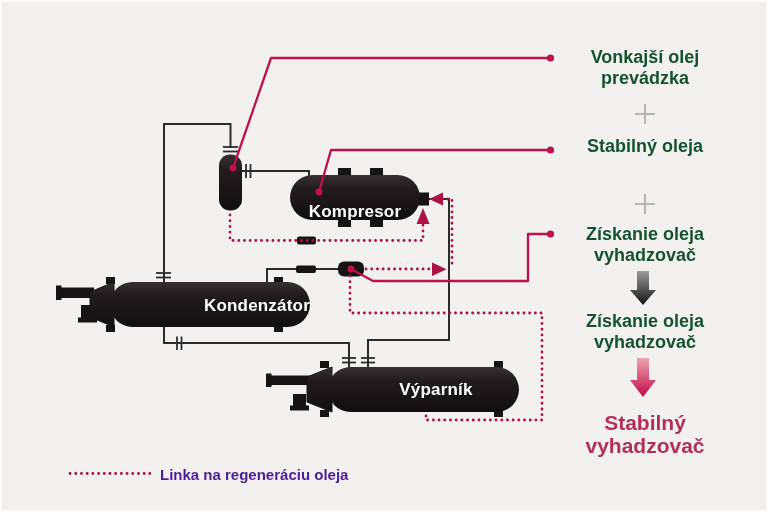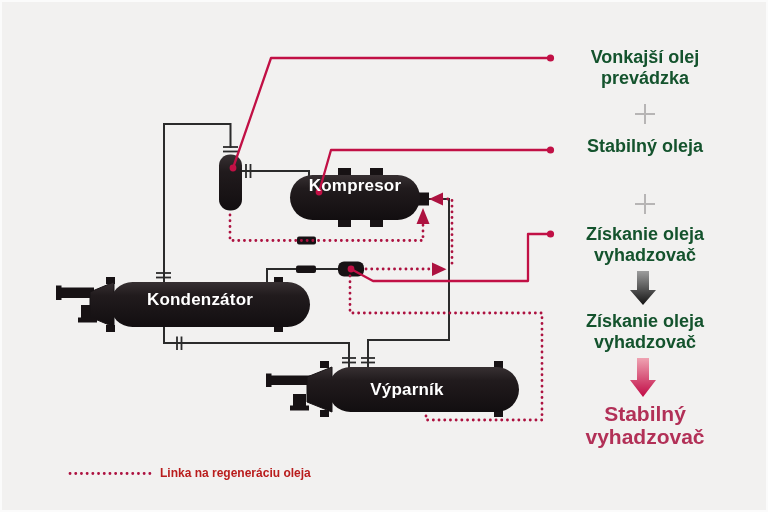--- a/index.html
+++ b/index.html
@@ -20,21 +20,21 @@
   .anno.result{color:#b23057;font-size:21px;line-height:22.5px;font-weight:700;}
   .plus-wrap{position:absolute;left:561px;width:164px;display:flex;justify-content:center;}
   .plus-icon{position:relative;width:20px;height:20px;}
   .plus-icon::before,.plus-icon::after{
     content:"";position:absolute;background:#b7b5b5;
   }
   .plus-icon::before{left:0;top:9px;width:20px;height:2.4px;}
   .plus-icon::after{left:9px;top:0;width:2.4px;height:20px;}
   .legend-label{
     position:absolute;left:158px;top:464px;
-    color:#b91c1c;font-size:12px;font-weight:600;
+    color:#4c1d95;font-size:15px;font-weight:600;
   }
 </style>
 </head>
 <body>
 
 <div class="canvas">
 
   <svg class="diagram-svg" width="768" height="512" viewBox="0 0 768 512">
     <defs>
       <linearGradient id="gTank" x1="0" y1="0" x2="0" y2="1">
@@ -151,23 +151,23 @@
     </g>
 
     <g fill="url(#gDark)">
       <path d="M635,269 h12 v19 h7 l-13,15 -13,-15 h7 z"></path>
     </g>
     <g fill="url(#gRed)">
       <path d="M635,356 h12 v22 h7 l-13,17 -13,-17 h7 z"></path>
     </g>
   </svg>
 
-  <div class="tank-label" style="left:288px;top:174px;width:130px;">Kompresor</div>
-  <div class="tank-label" style="left:88px;top:288px;width:220px;">Kondenzátor</div>
-  <div class="tank-label" style="left:289px;top:378px;width:232px;">Výparník</div>
+  <div class="tank-label" style="left:288px;top:200px;width:130px;">Kompresor</div>
+  <div class="tank-label" style="left:88px;top:294px;width:220px;text-align:right;">Kondenzátor</div>
+  <div class="tank-label" style="left:318px;top:378px;width:232px;">Výparník</div>
 
   <div class="anno" style="top:45px;">
     <div>Vonkajší olej</div>
     <div>prevádzka</div>
   </div>
 
   <div class="plus-wrap" style="top:102px;">
     <span class="plus-icon"></span>
   </div>
 
@@ -182,20 +182,20 @@
   <div class="anno" style="top:222px;">
     <div>Získanie oleja</div>
     <div>vyhadzovač</div>
   </div>
 
   <div class="anno" style="top:309px;">
     <div>Získanie oleja</div>
     <div>vyhadzovač</div>
   </div>
 
-  <div class="anno result" style="top:401px;">
+  <div class="anno result" style="top:410px;">
     <div>Stabilný</div>
     <div>vyhadzovač</div>
   </div>
 
   <div class="legend-label">Linka na regeneráciu oleja</div>
 
 </div>
 
 </body></html>

